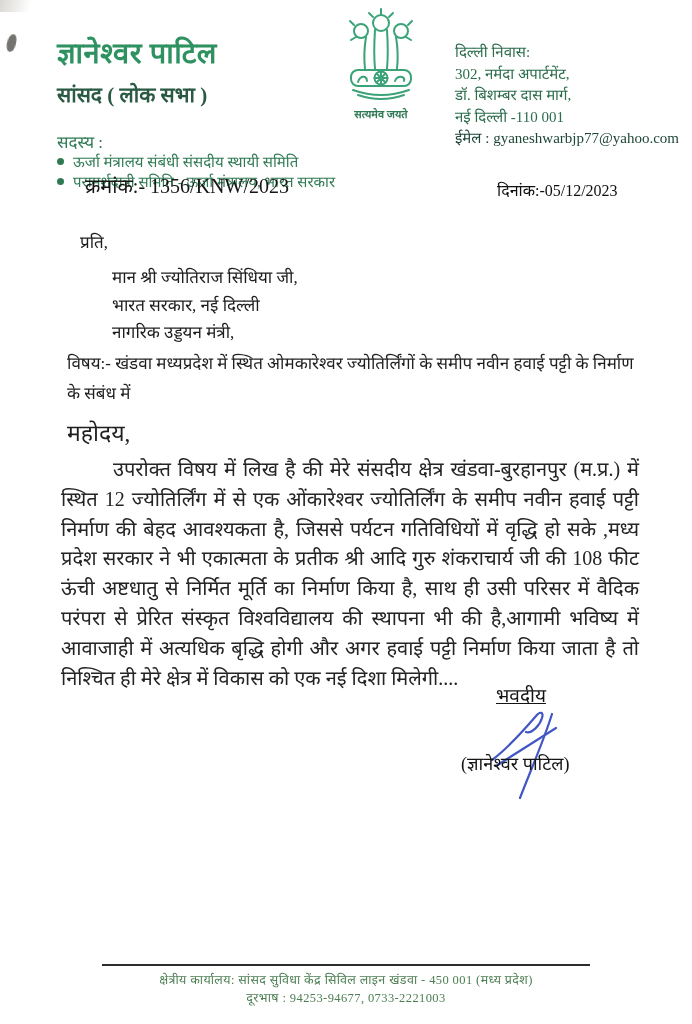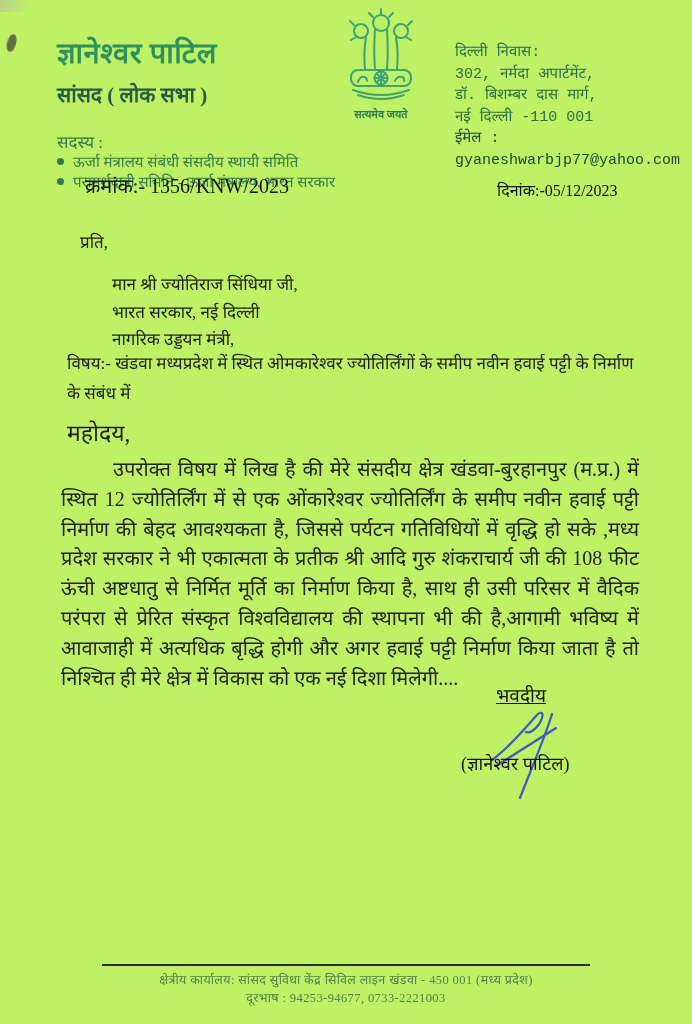--- a/index.html
+++ b/index.html
@@ -1,18 +1,18 @@
 <!DOCTYPE html>
 <html lang="hi"><head>
 <meta charset="utf-8">
 <style>
   html,body{margin:0;padding:0;background:#e8e8e8;}
   .page{
     position:relative;width:692px;height:1024px;margin:0 auto;
-    background:#bef264;overflow:hidden;
+    background:#ffffff;overflow:hidden;
     font-family:"Liberation Serif","DejaVu Serif",serif;
     color:#242424;
   }
   
   .artifact-corner{position:absolute;left:0;top:0;width:40px;height:12px;
     background:linear-gradient(100deg,#b3b0a8,rgba(255,255,255,0) 75%);opacity:.5;}
   .artifact-smudge{position:absolute;left:7px;top:34px;width:9px;height:18px;
     background:#3f3e3a;border-radius:60% 40% 55% 45%;opacity:.72;
     filter:blur(.6px);transform:rotate(10deg);}
   
@@ -21,26 +21,26 @@
   .designation{position:absolute;left:57px;top:80px;font-size:21px;font-weight:bold;color:#2b5a44;}
   .constituency{position:absolute;left:57px;top:107px;font-size:18px;color:#2f7a53;}
   .member-label{position:absolute;left:57px;top:130px;font-size:17px;color:#2f7a53;}
   .membership{position:absolute;left:57px;font-size:15px;color:#2f7a53;white-space:nowrap;}
   .membership .dot{display:inline-block;width:7px;height:7px;border-radius:50%;
     background:#2f7a53;margin-right:9px;vertical-align:2px;}
   .m1{top:151px;} .m2{top:171px;}
   .ref-number{position:absolute;left:85px;top:172px;font-size:20px;color:#161616;}
   .emblem-wrap{position:absolute;left:328px;top:8px;width:106px;text-align:center;}
   .emblem-caption{font-size:11px;font-weight:bold;color:#2f7a53;margin-top:-2px;}
-  .addr-block{position:absolute;left:455px;top:42px;font-size:15px;line-height:21.5px;color:#2c6c4c;font-family:Liberation Mono, monospace;}
+  .addr-block{position:absolute;left:455px;top:42px;font-size:15px;line-height:21.5px;color:#2c6c4c;}
   .addr-block .email{color:#1e4636;}
   .letter-date{position:absolute;left:497px;top:179px;font-size:16px;color:#101010;text-align:center;}
   
   .recipient-label{position:absolute;left:80px;top:230px;font-size:17px;color:#1c1c1c;}
-  .recipient-lines{position:absolute;left:112px;top:271px;font-size:17px;line-height:27.5px;color:#1c1c1c;}
+  .recipient-lines{position:absolute;left:112px;top:264px;font-size:17px;line-height:27.5px;color:#1c1c1c;}
   
   .subject{position:absolute;left:67px;top:349px;width:574px;font-size:17px;line-height:30px;color:#1f1f1f;}
   
   .salutation{position:absolute;left:67px;top:416px;font-size:23px;color:#1f1f1f;}
   .body-par{position:absolute;left:61px;top:455px;width:578px;font-size:20px;
     line-height:29.8px;text-align:justify;text-indent:52px;color:#242424;margin:0;}
   
   .valediction{position:absolute;left:496px;top:682px;font-size:19px;color:#141414;text-decoration:underline;}
   .signature{position:absolute;left:486px;top:700px;}
   .signatory{position:absolute;left:461px;top:751px;font-size:18px;color:#141414;}

